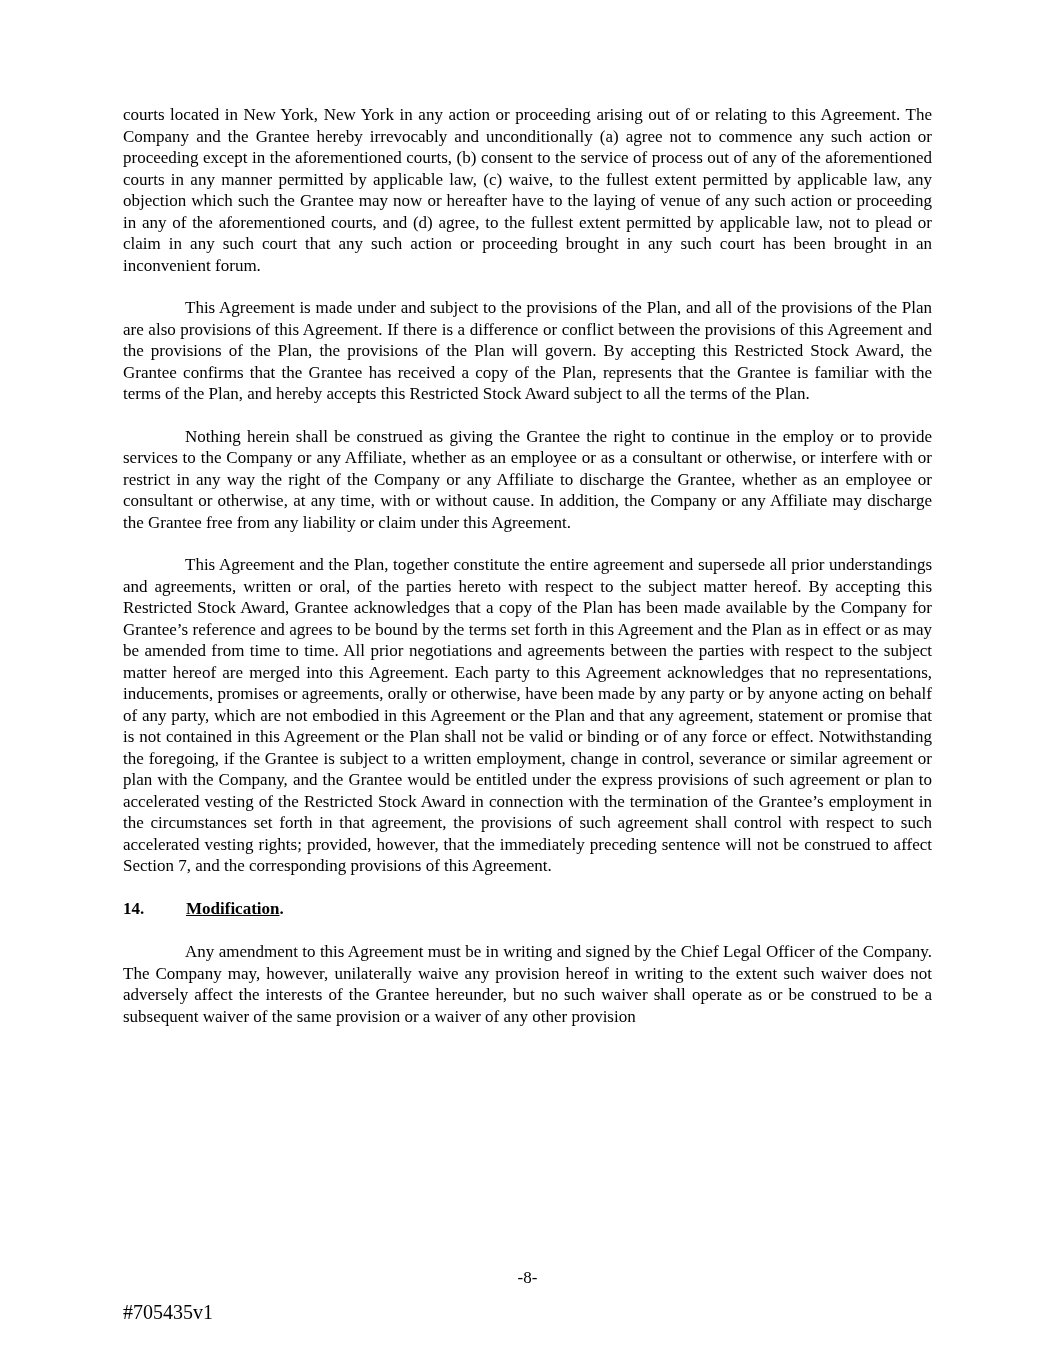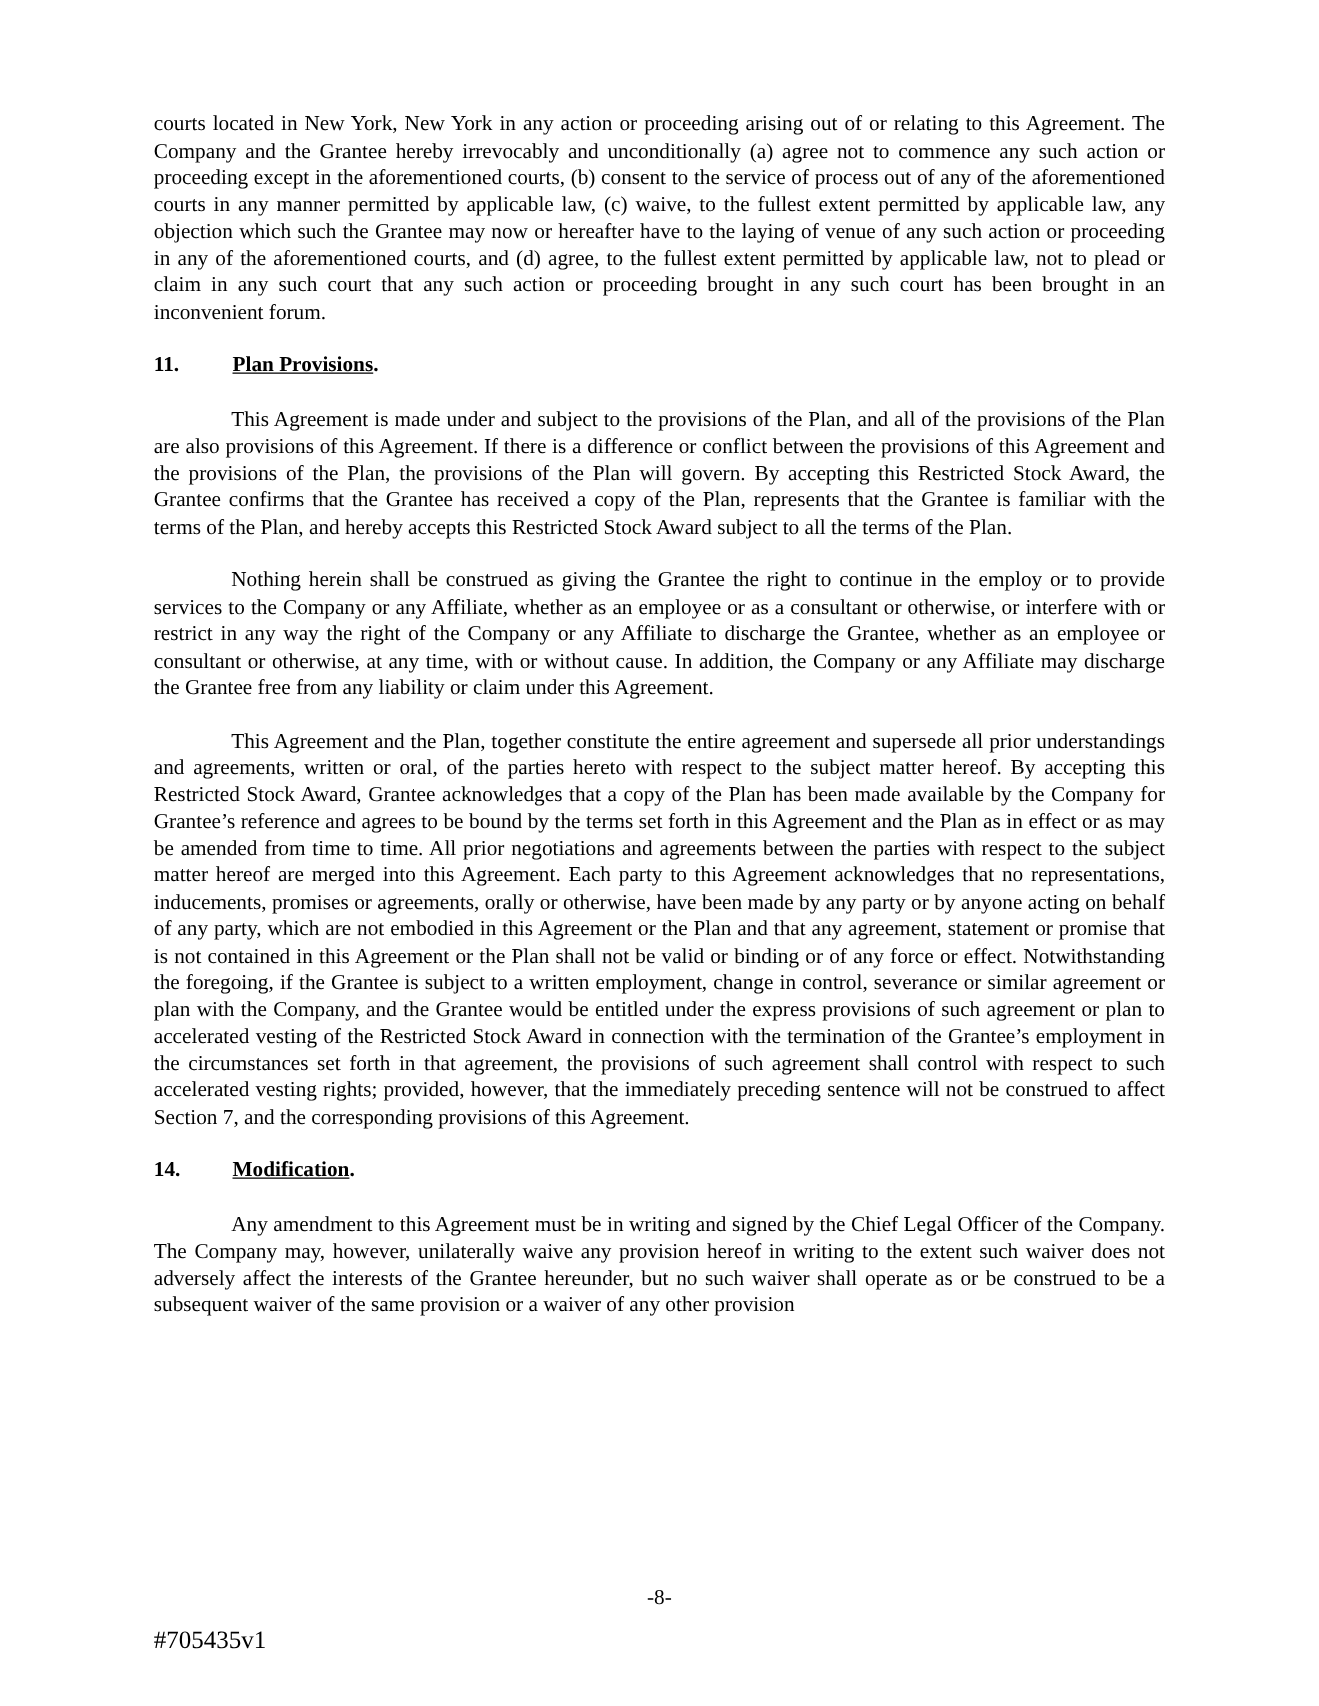--- a/index.html
+++ b/index.html
@@ -14,21 +14,21 @@
   .page {
     position: absolute;
     left: 0; top: 0;
     width: 1055px;
     height: 1365px;
     background: #ffffff;
   }
   .content {
     position: absolute;
     left: 123px;
-    top: 88px;
+    top: 104px;
     width: 809px;
     font-size: 17px;
     line-height: 21.5px;
     text-align: justify;
   }
   .para {
     margin-bottom: 21px;
     text-indent: 62px;
   }
   .para.no-indent {
@@ -64,23 +64,20 @@
 </style>
 </head>
 <body>
 
 <div class="page">
   <div class="content">
 
     <p class="para no-indent">courts located in New York, New York in any action or proceeding arising out of or relating to this Agreement.  The Company and the Grantee hereby irrevocably and unconditionally (a) agree not to commence any such action or proceeding except in the aforementioned courts, (b) consent to the service of process out of any of the aforementioned courts in any manner permitted by applicable law, (c) waive, to the fullest extent permitted by applicable law, any objection which such the Grantee may now or hereafter have to the laying of venue of any such action or proceeding in any of the aforementioned courts, and (d) agree, to the fullest extent permitted by applicable law, not to plead or claim in any such court that any such action or proceeding brought in any such court has been brought in an inconvenient forum.</p>
 
     <div>
-      <div class="sec-heading">
-        <span class="sec-num">11.</span><span class="underlined">Plan Provisions</span><span>.</span>
-      </div>
       <p class="para">This Agreement is made under and subject to the provisions of the Plan, and all of the provisions of the Plan are also provisions of this Agreement.  If there is a difference or conflict between the provisions of this Agreement and the provisions of the Plan, the provisions of the Plan will govern.  By accepting this Restricted Stock Award, the Grantee confirms that the Grantee has received a copy of the Plan, represents that the Grantee is familiar with the terms of the Plan, and hereby accepts this Restricted Stock Award subject to all the terms of the Plan.</p>
     </div>
 
     <div>
       <p class="para">Nothing herein shall be construed as giving the Grantee the right to continue in the employ or to provide services to the Company or any Affiliate, whether as an employee or as a consultant or otherwise, or interfere with or restrict in any way the right of the Company or any Affiliate to discharge the Grantee, whether as an employee or consultant or otherwise, at any time, with or without cause.  In addition, the Company or any Affiliate may discharge the Grantee free from any liability or claim under this Agreement.</p>
     </div>
 
     <div>
       <p class="para">This Agreement and the Plan, together constitute the entire agreement and supersede all prior understandings and agreements, written or oral, of the parties hereto with respect to the subject matter hereof.  By accepting this Restricted Stock Award, Grantee acknowledges that a copy of the Plan has been made available by the Company for Grantee’s reference and agrees to be bound by the terms set forth in this Agreement and the Plan as in effect or as may be amended from time to time.  All prior negotiations and agreements between the parties with respect to the subject matter hereof are merged into this Agreement.  Each party to this Agreement acknowledges that no representations, inducements, promises or agreements, orally or otherwise, have been made by any party or by anyone acting on behalf of any party, which are not embodied in this Agreement or the Plan and that any agreement, statement or promise that is not contained in this Agreement or the Plan shall not be valid or binding or of any force or effect.  Notwithstanding the foregoing, if the Grantee is subject to a written employment, change in control, severance or similar agreement or plan with the Company, and the Grantee would be entitled under the express provisions of such agreement or plan to accelerated vesting of the Restricted Stock Award in connection with the termination of the Grantee’s employment in the circumstances set forth in that agreement, the provisions of such agreement shall control with respect to such accelerated vesting rights; provided, however, that the immediately preceding sentence will not be construed to affect Section 7, and the corresponding provisions of this Agreement.</p>
     </div>

